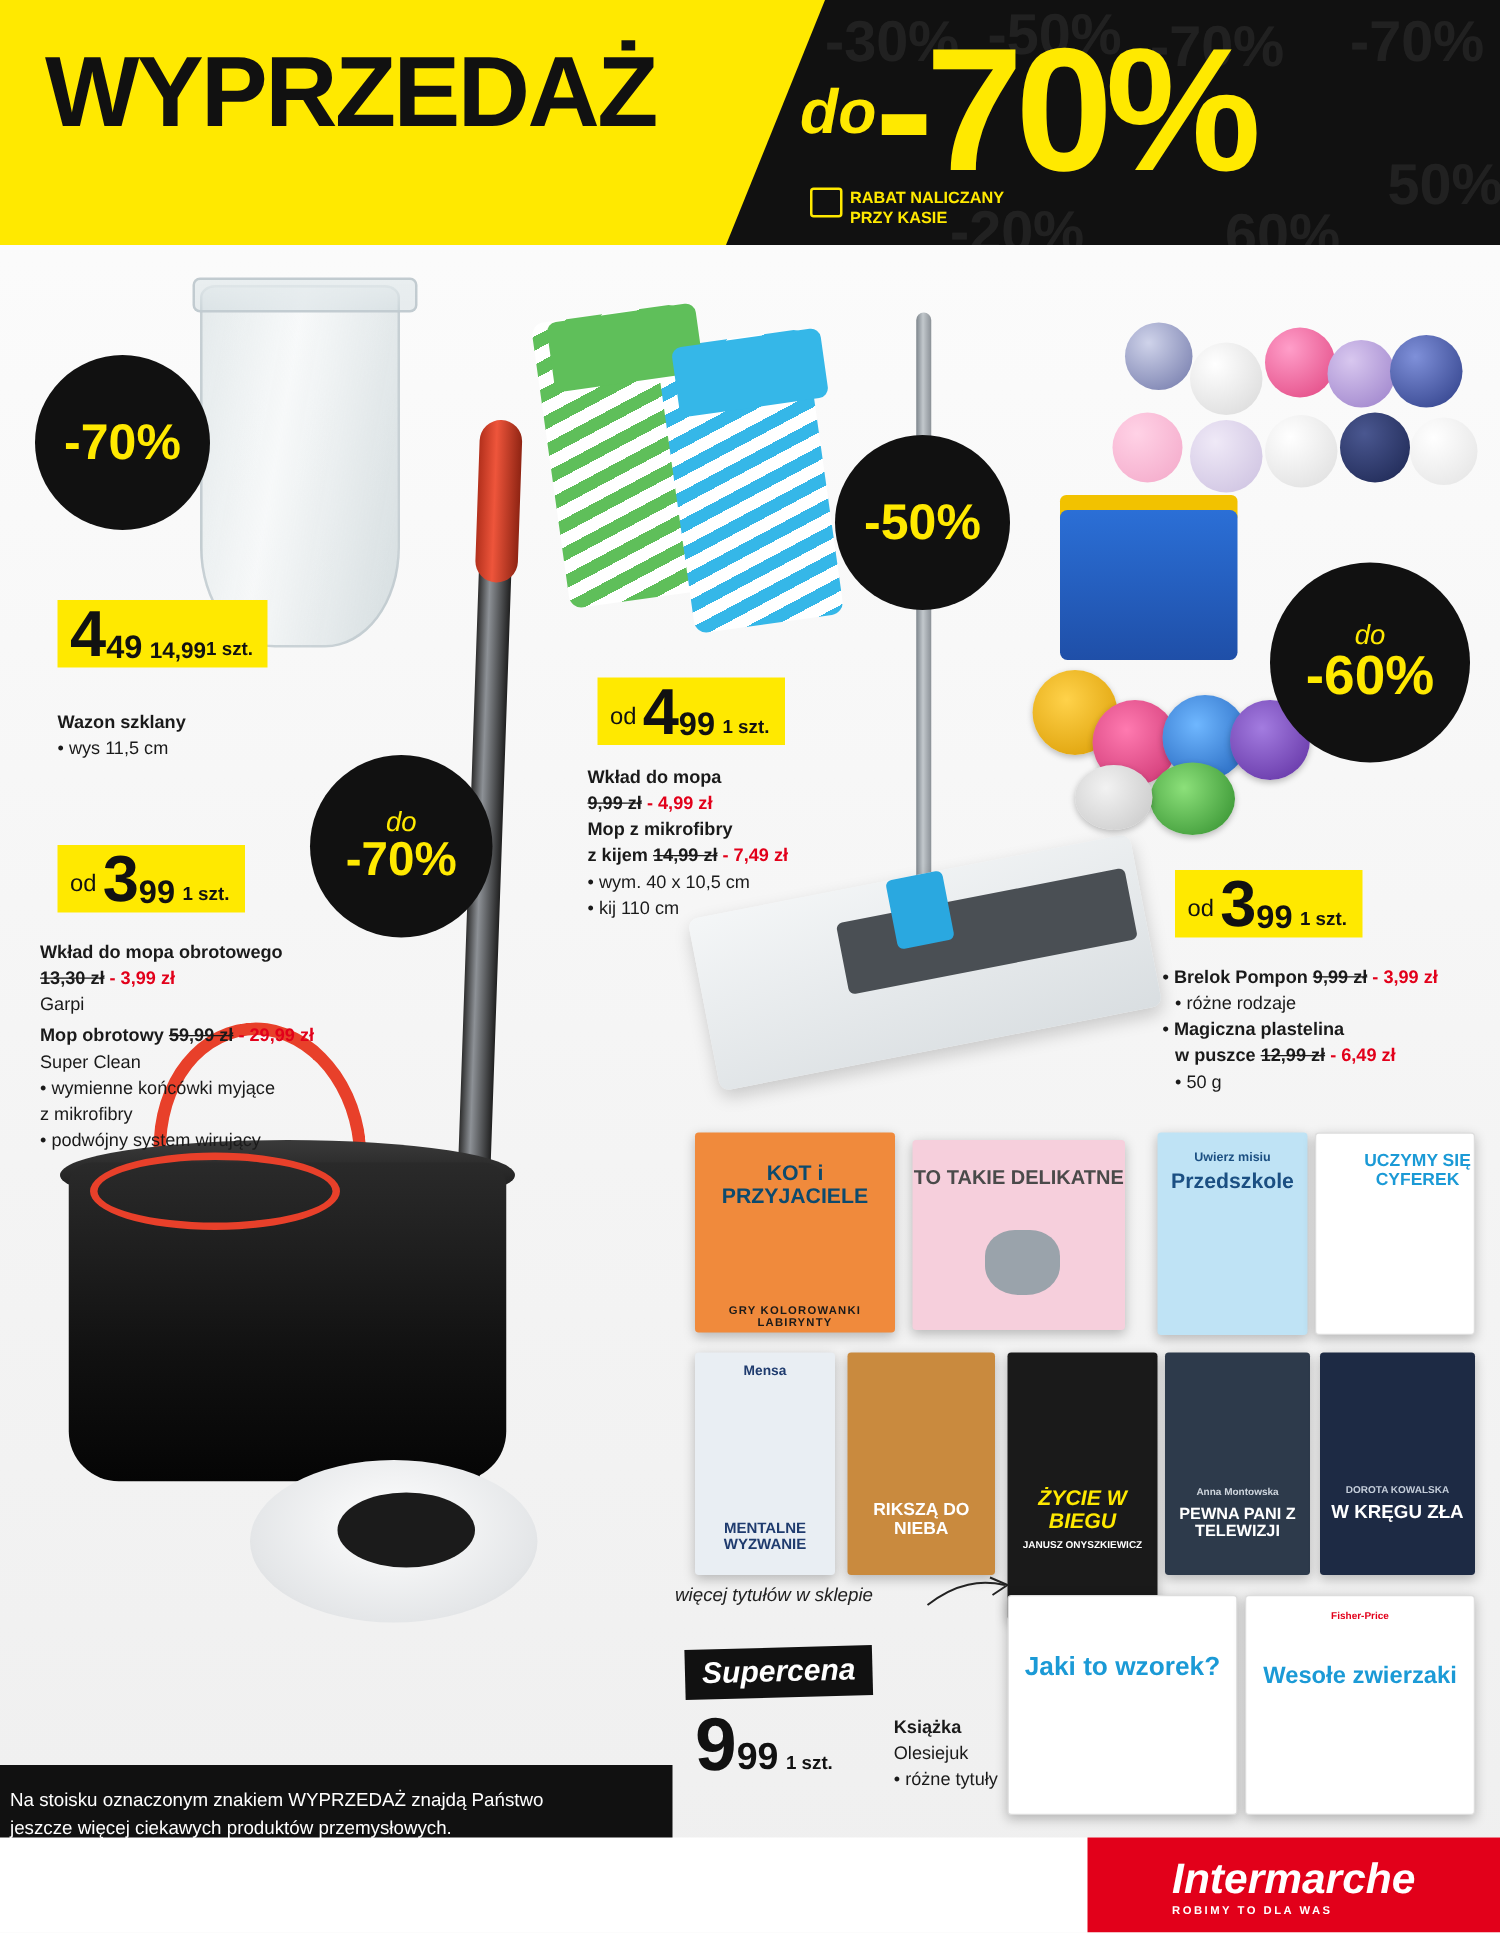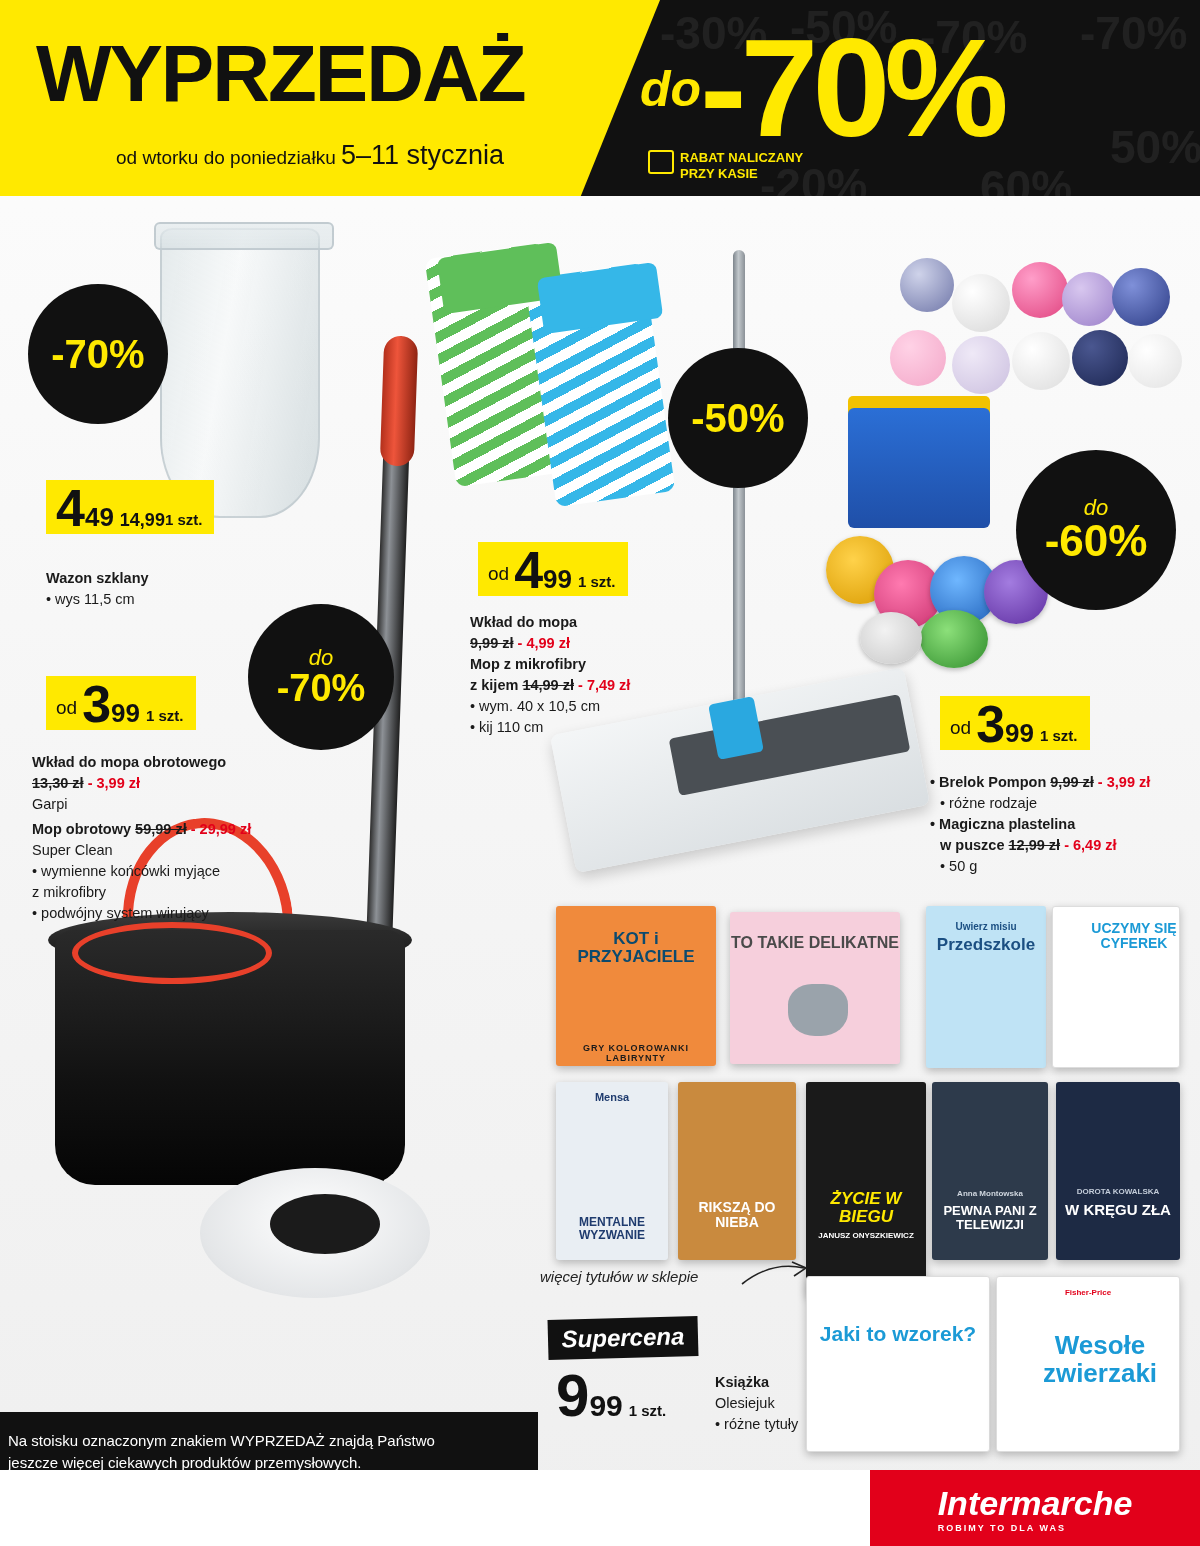--- a/index.html
+++ b/index.html
@@ -219,24 +219,20 @@
     <div class="ghost-pct" style="left:660px;top:6px;">-30%</div>
     <div class="ghost-pct" style="left:790px;top:0px;">-50%</div>
     <div class="ghost-pct" style="left:920px;top:10px;">-70%</div>
     <div class="ghost-pct" style="left:760px;top:158px;">-20%</div>
     <div class="ghost-pct" style="left:980px;top:160px;">60%</div>
     <div class="ghost-pct" style="left:1080px;top:6px;">-70%</div>
     <div class="ghost-pct" style="left:1110px;top:120px;">50%</div>
 
     <div class="header-yellow"></div>
     <div class="header-title">WYPRZEDAŻ</div>
-    <div class="header-sub">
-      <span>od wtorku do poniedziałku</span>
-      <span class="dates">5–11 stycznia</span>
-    </div>
     <div class="do-mark">do</div>
     <div class="big-discount">-70%</div>
     <div class="rabat-icon"></div>
     <div class="rabat">
       <div>RABAT NALICZANY</div>
       <div>PRZY KASIE</div>
     </div>
   </div>
 
   <div class="vase"></div>
@@ -428,21 +424,21 @@
   </div>
   <div class="book" style="left:1056px;top:1082px;width:124px;height:178px;background:#1d2a44;">
     <div class="book-title" style="top:120px;font-size:15px;color:#ffffff;">W KRĘGU ZŁA</div>
     <div class="book-title" style="top:106px;font-size:8px;color:#c3ccd9;">DOROTA KOWALSKA</div>
   </div>
 
   <div class="book" style="left:806px;top:1276px;width:184px;height:176px;background:#ffffff;border:1px solid #ddd;">
     <div class="book-title" style="top:46px;font-size:21px;color:#1b9ad6;">Jaki to wzorek?</div>
   </div>
   <div class="book" style="left:996px;top:1276px;width:184px;height:176px;background:#ffffff;border:1px solid #ddd;">
-    <div class="book-title" style="top:54px;font-size:26px;color:#1b9ad6;margin-left:12px;">Wesołe zwierzaki</div>
+    <div class="book-title" style="top:54px;font-size:19px;color:#1b9ad6;">Wesołe zwierzaki</div>
     <div class="book-title" style="top:12px;font-size:8px;color:#e2001a;">Fisher-Price</div>
   </div>
 
   <div class="arrow-note">więcej tytułów w sklepie</div>
   <svg style="position:absolute;left:740px;top:1256px;" width="70" height="40">
     <path d="M2 28 C25 10, 45 8, 64 12" stroke="#222" stroke-width="1.6" fill="none"></path>
     <path d="M52 6 L66 12 L54 20" stroke="#222" stroke-width="1.6" fill="none"></path>
   </svg>
 
   <div class="supercena">Supercena</div>

